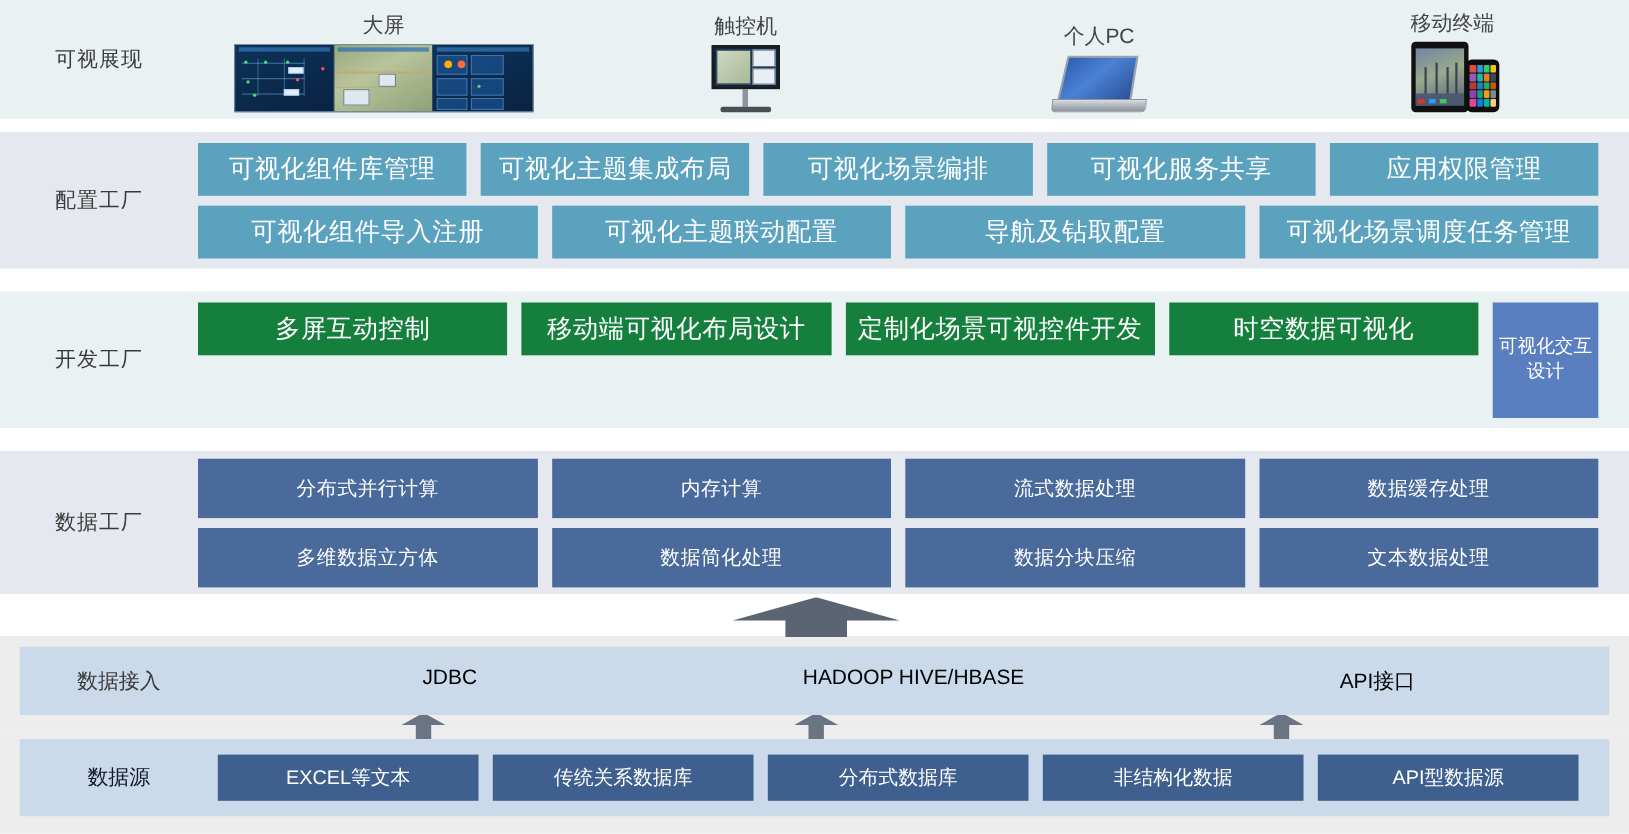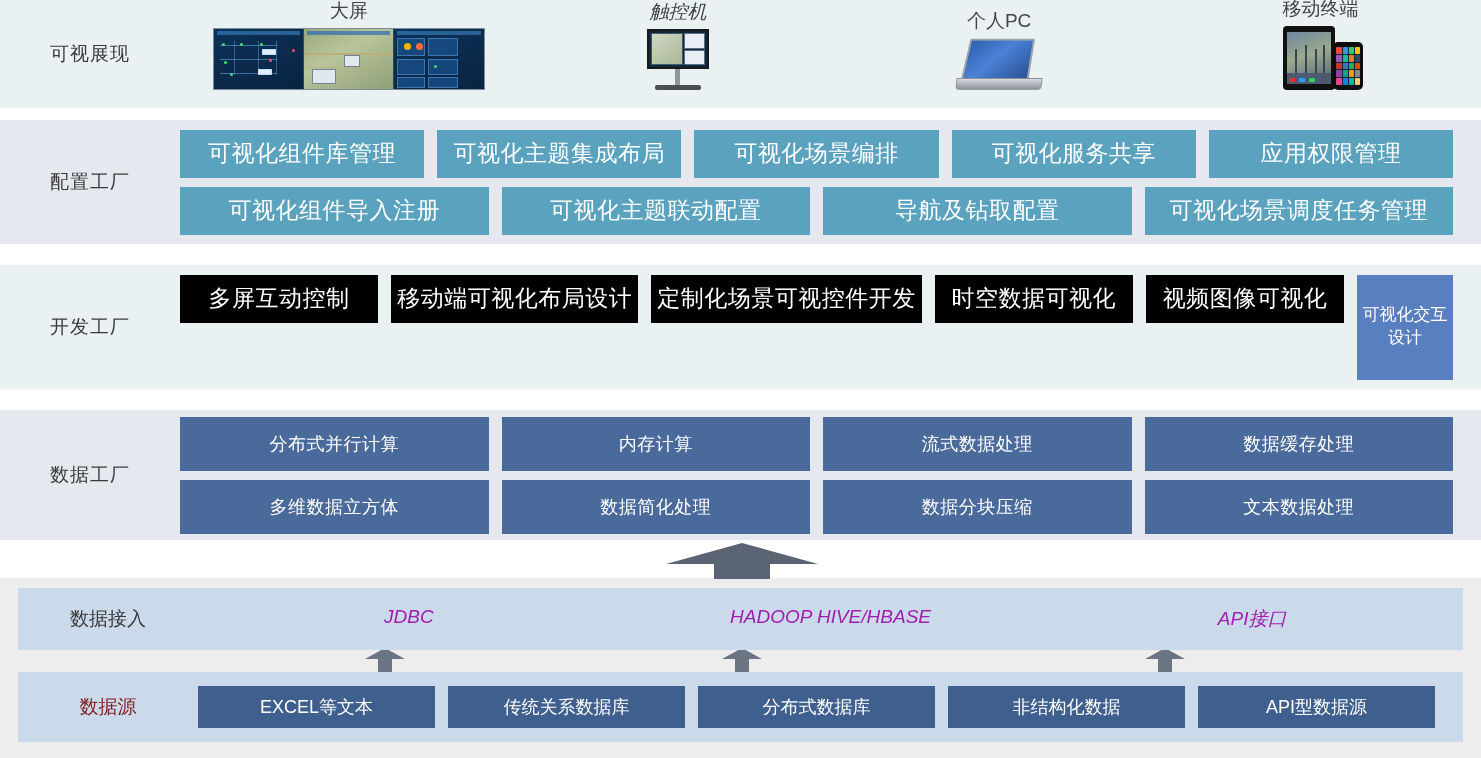--- a/index.html
+++ b/index.html
@@ -20,21 +20,21 @@
     font-size: 19px; color: #3a3a3a; letter-spacing: 1px;
   }
   .band-body { flex: 1 1 auto; height: 100%; display: flex; flex-direction: column; justify-content: center; }
 
   
   .tint-teal { background: #e9f1f3; }
   .tint-lav  { background: #e6e8f0; }
 
   
   #band-visual { top: 0; height: 108px; }
-  .device-strip { display: flex; align-items: flex-end; height: 100%; padding-bottom: 18px; }
+  .device-strip { display: flex; align-items: flex-end; height: 100%; padding-bottom: 6px; }
   .device { position: relative; display: flex; flex-direction: column; align-items: center; justify-content: flex-end; }
   .device-caption { font-size: 19px; color: #444; margin-bottom: 4px; }
 
   
   .bigscreen { width: 272px; height: 62px; display: flex; border: 1px solid #7a8ea0; background: #0b2a4a; }
   .bs-panel { flex: 1; position: relative; overflow: hidden; border-right: 1px solid #2a4a6a; }
   .bs-panel:last-child { border-right: none; }
   .bs-a { background: linear-gradient(160deg,#0d3258 0%,#0a2342 100%); }
   .bs-b { background: linear-gradient(150deg,#9aa87d 0%,#b9c49a 40%,#8fa07a 100%); }
   .bs-c { background: linear-gradient(160deg,#0d3258 0%,#0a2342 100%); }
@@ -92,21 +92,21 @@
 
   .grid-rows { display: flex; flex-direction: column; gap: 9px; padding-right: 28px; }
   .grid-row { display: flex; gap: 13px; }
   .cell {
     flex: 1 1 0;
     display: flex; align-items: center; justify-content: center;
     color: #fff; font-size: 23px; letter-spacing: .5px;
     text-align: center; padding: 0 6px; white-space: nowrap;
   }
   .cell-config { background: #5ba2bf; height: 48px; }
-  .cell-dev    { background: #000000; height: 48px; }
+  .cell-dev    { background: #15803d; height: 48px; }
   .cell-data   { background: #4a6a9b; height: 54px; font-size: 18px; }
 
   
   .dev-wrap { display: flex; gap: 13px; padding-right: 28px; align-items: stretch; }
   .dev-wrap .grid-rows { flex: 1 1 auto; padding-right: 0; }
   .cell-tall {
     flex: 0 0 96px; background: #5a7fc0; color: #fff;
     display: flex; align-items: center; justify-content: center;
     font-size: 17px; line-height: 1.35; text-align: center;
     height: 105px; align-self: center;
@@ -120,33 +120,33 @@
   #big-arrow svg { display: block; }
 
   
   #band-access { top: 588px; height: 62px; }
   .access-panel {
     background: #cbdaea; height: 100%; width: 100%;
     display: flex; align-items: center;
   }
   .access-label { width: 180px; flex: 0 0 180px; text-align: center; font-size: 19px; color: #3a3a3a; }
   .access-items { flex: 1 1 auto; display: flex; }
-  .access-item { flex: 1 1 0; text-align: center; font-size: 19px; color: #a21caf; font-style: italic; }
+  .access-item { flex: 1 1 0; text-align: center; font-size: 19px; color: #000000; }
 
   
   .small-arrow { position: absolute; width: 40px; height: 24px; }
   .small-arrow svg { display: block; }
 
   
   #band-source { top: 672px; height: 70px; }
   .source-panel {
     background: #cbdaea; height: 100%; width: 100%;
     display: flex; align-items: center;
   }
-  .source-label { width: 180px; flex: 0 0 180px; text-align: center; font-size: 19px; color: #7f1d1d; }
+  .source-label { width: 180px; flex: 0 0 180px; text-align: center; font-size: 19px; color: #0f172a; }
   .source-items { flex: 1 1 auto; display: flex; gap: 13px; padding-right: 28px; }
   .source-item {
     flex: 1 1 0; background: #3f5f8e; color: #fff;
     height: 42px; display: flex; align-items: center; justify-content: center;
     font-size: 18px; white-space: nowrap;
   }
 
   
   #gutter-access { position: absolute; left: 0; top: 578px; width: 1481px; height: 84px; background: #ededed; }
   #gutter-source { position: absolute; left: 0; top: 662px; width: 1481px; height: 96px; background: #ededed; }
@@ -197,21 +197,21 @@
               <div class="tile" style="left:34px; top:30px; width:30px; height:16px;"></div>
               <div class="tile" style="left:3px; top:48px; width:28px; height:11px;"></div>
               <div class="tile" style="left:34px; top:48px; width:30px; height:11px;"></div>
               <div class="dot" style="background:#ffb000; left:10px; top:14px; width:7px; height:7px;"></div>
               <div class="dot" style="background:#ff6a3d; left:22px; top:14px; width:7px; height:7px;"></div>
               <div class="dot" style="background:#46e06a; left:40px; top:36px;"></div>
             </div>
           </div>
         </div>
 
-        <div class="device" style="flex:1 1 0;font-style:italic;">
+        <div class="device" style="flex:1 1 0;">
           <div class="device-caption">触控机</div>
           <div class="kiosk">
             <div class="kiosk-screen">
               <div class="kiosk-l"></div>
               <div class="kiosk-r">
                   <div></div>
                   <div></div>
                 </div>
             </div>
             <div class="kiosk-neck"></div>
@@ -297,21 +297,20 @@
   <div class="band tint-teal" id="band-dev">
     <div class="band-label">开发工厂</div>
     <div class="band-body">
       <div class="dev-wrap">
         <div class="grid-rows">
           <div class="grid-row">
             <div class="cell cell-dev">多屏互动控制</div>
             <div class="cell cell-dev">移动端可视化布局设计</div>
             <div class="cell cell-dev">定制化场景可视控件开发</div>
             <div class="cell cell-dev">时空数据可视化</div>
-            <div class="cell cell-dev">视频图像可视化</div>
           </div>
         </div>
         <div class="cell-tall">可视化交互设计</div>
       </div>
     </div>
   </div>
 
   <div class="band tint-lav" id="band-data">
     <div class="band-label">数据工厂</div>
     <div class="band-body">

